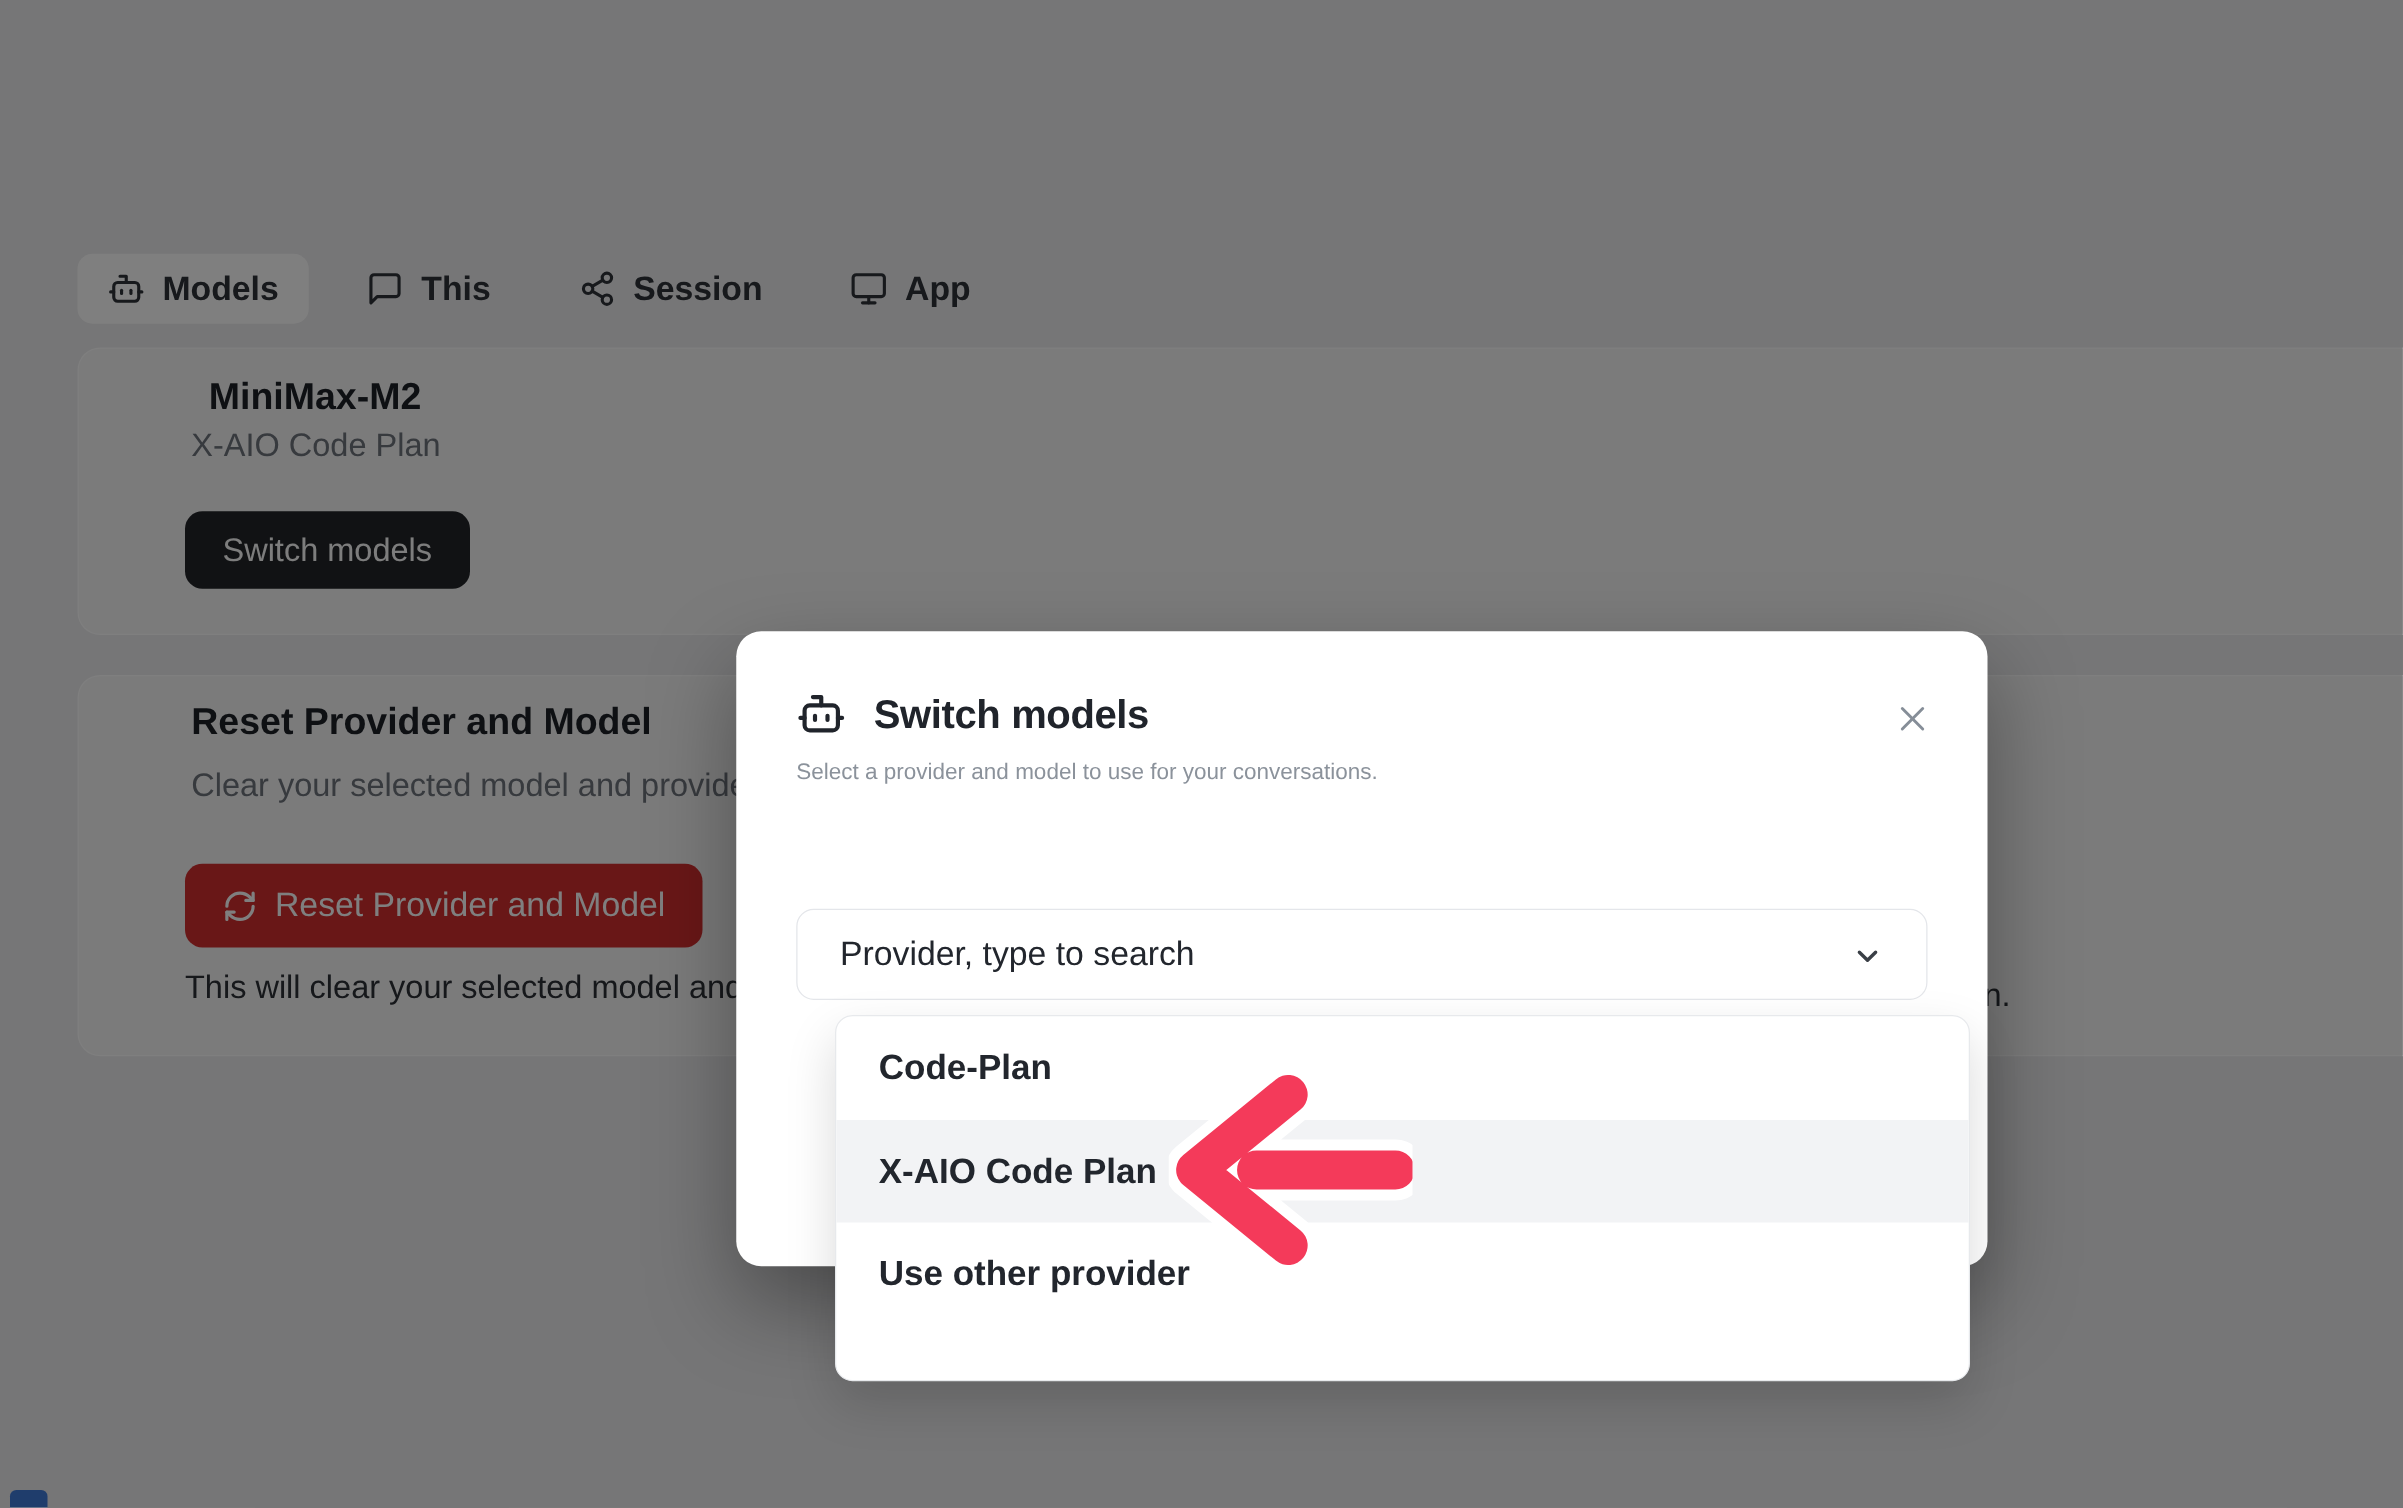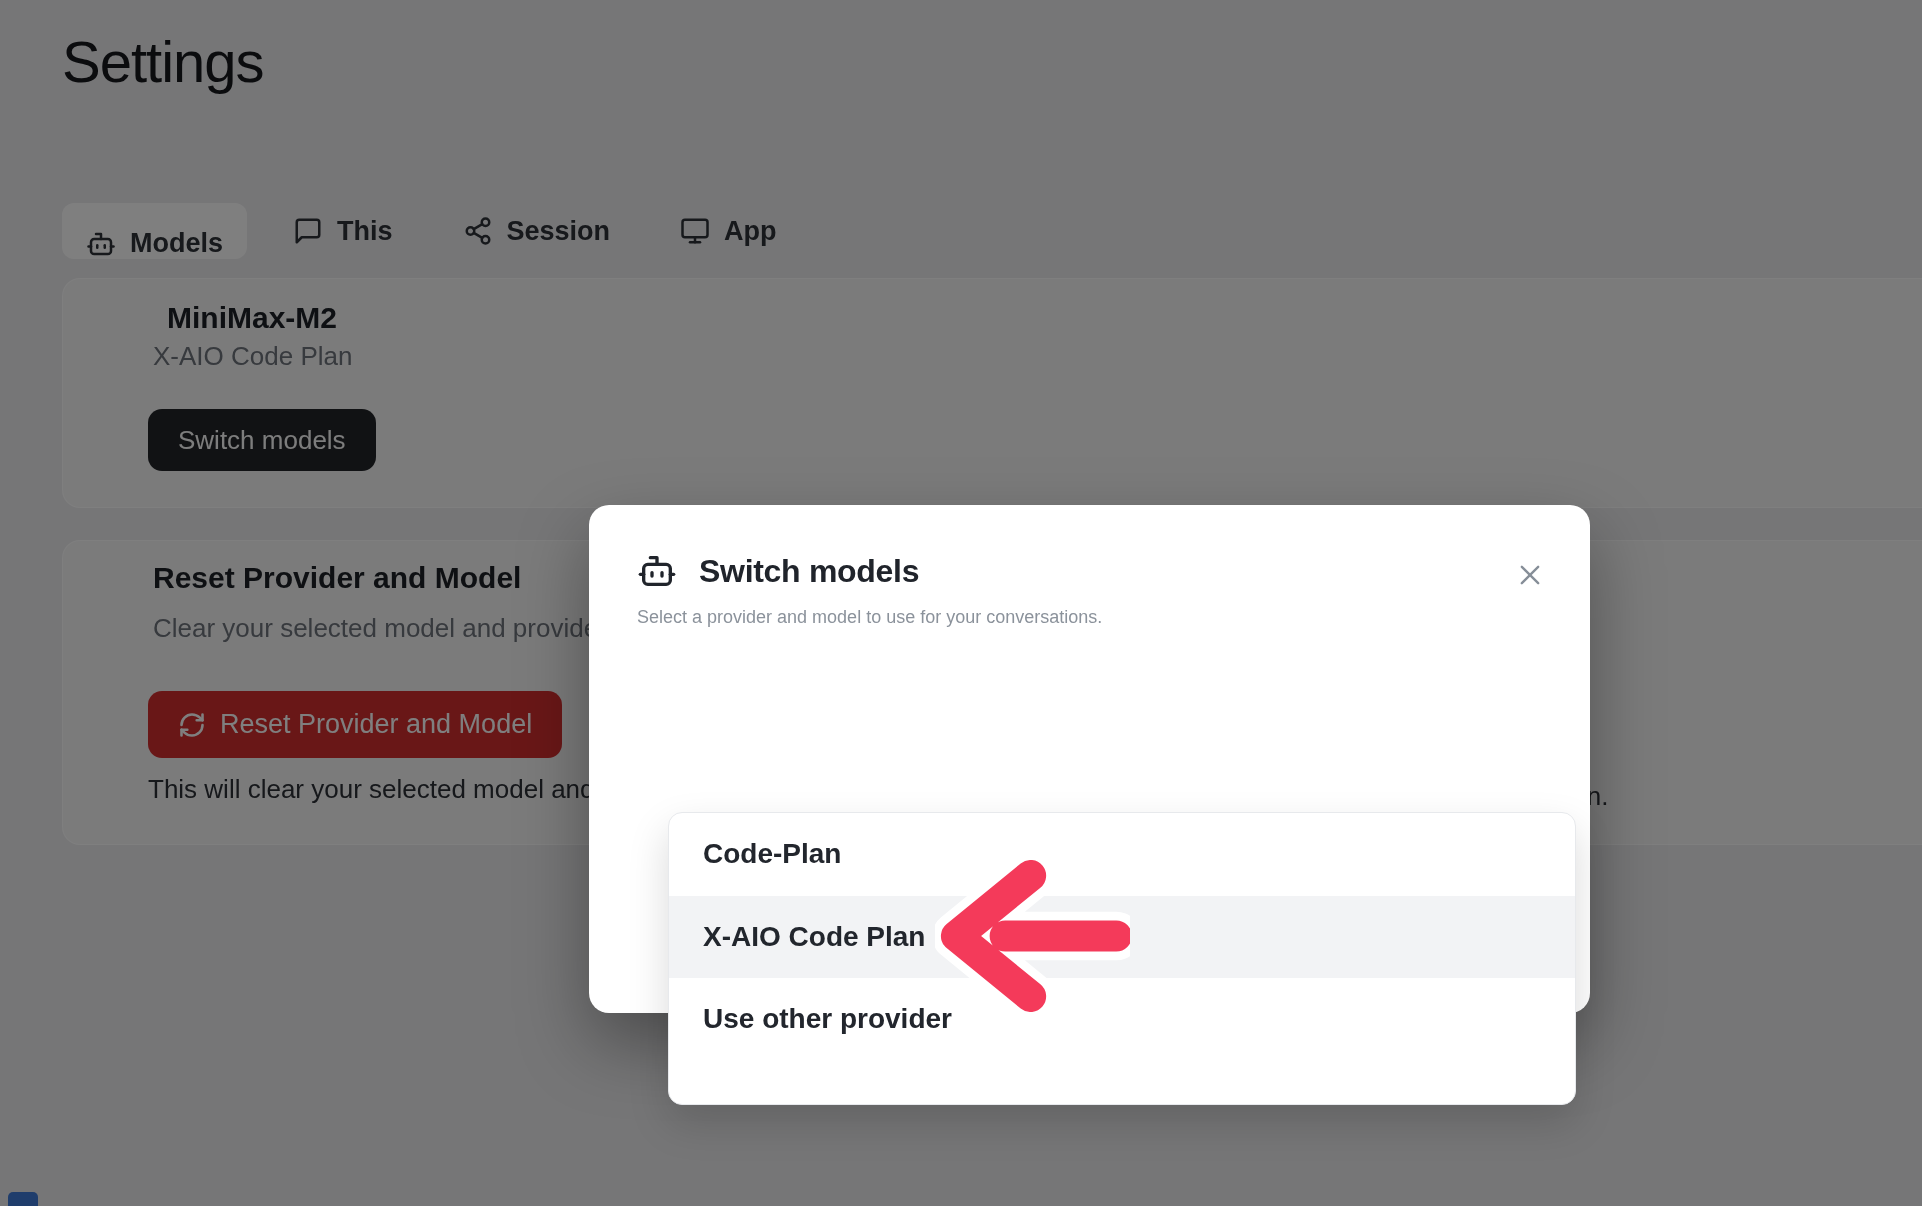--- a/index.html
+++ b/index.html
@@ -7,21 +7,21 @@
          font-family:"Liberation Sans","DejaVu Sans",sans-serif;background:#ececee;}
   .stage *{box-sizing:border-box;}
 
   
   .page{position:absolute;inset:0;}
   .page-title{position:absolute;left:62px;top:28px;font-size:58px;font-weight:500;
               letter-spacing:-1px;color:#16181d;}
   .tabs{position:absolute;left:62px;top:203px;display:flex;align-items:center;gap:22px;}
   .tab{display:flex;align-items:center;gap:14px;height:56px;padding:0 24px;border-radius:12px;
        font-size:27px;font-weight:600;color:#2e3238;}
-  .tab.active{background:#ffffff;align-items:flex-end;}
+  .tab.active{background:#ffffff;}
   .tab svg{width:30px;height:30px;stroke:#2e3238;fill:none;stroke-width:2;
            stroke-linecap:round;stroke-linejoin:round;}
 
   .card{position:absolute;left:62px;width:1900px;background:rgba(255,255,255,0.55);
         border:1.5px solid rgba(255,255,255,0.85);border-radius:18px;}
   .card1{top:278px;height:230px;}
   .card2{top:540px;height:305px;}
   .model-name{position:absolute;left:104px;top:22px;font-size:30px;font-weight:600;color:#1c2026;}
   .model-provider{position:absolute;left:90px;top:62px;font-size:26px;color:#6f747c;}
   .card-buttons{position:absolute;left:85px;top:130px;display:flex;gap:16px;}
@@ -71,21 +71,20 @@
 
   
   .arrow{position:absolute;left:935px;top:860px;width:195px;height:152px;pointer-events:none;}
 </style>
 </head>
 <body>
 
 <div class="stage">
 
   <div class="page">
-    <div class="page-title">Settings</div>
 
     <div class="tabs">
       <div class="tab active">
         <svg viewBox="0 0 24 24">
           <path d="M12 8V4H8"></path>
             <rect x="4" y="8" width="16" height="12" rx="2.5"></rect>
           <path d="M2 14h2"></path>
             <path d="M20 14h2"></path>
             <path d="M15 13v2"></path>
             <path d="M9 13v2"></path>
@@ -160,20 +159,28 @@
       <span class="modal-title">Switch models</span>
     </div>
     <div class="modal-close">
       <svg viewBox="0 0 24 24">
         <path d="M5 5l14 14"></path>
           <path d="M19 5L5 19"></path>
       </svg>
     </div>
     <div class="modal-subtitle">Select a provider and model to use for your conversations.</div>
 
+    <div class="select">
+      <span class="select-value">Provider, type to search</span>
+      <span class="select-chevron">
+        <svg viewBox="0 0 24 24">
+            <path d="M6 9l6 6 6-6"></path>
+          </svg>
+      </span>
+    </div>
   </div>
 
   <div class="listbox">
     <div class="option">Code-Plan</div>
     <div class="option highlight">X-AIO Code Plan</div>
     <div class="option">Use other provider</div>
   </div>
 
   <svg class="arrow" viewBox="0 0 200 156">
     <g fill="none" stroke-linecap="round" stroke-linejoin="round">

